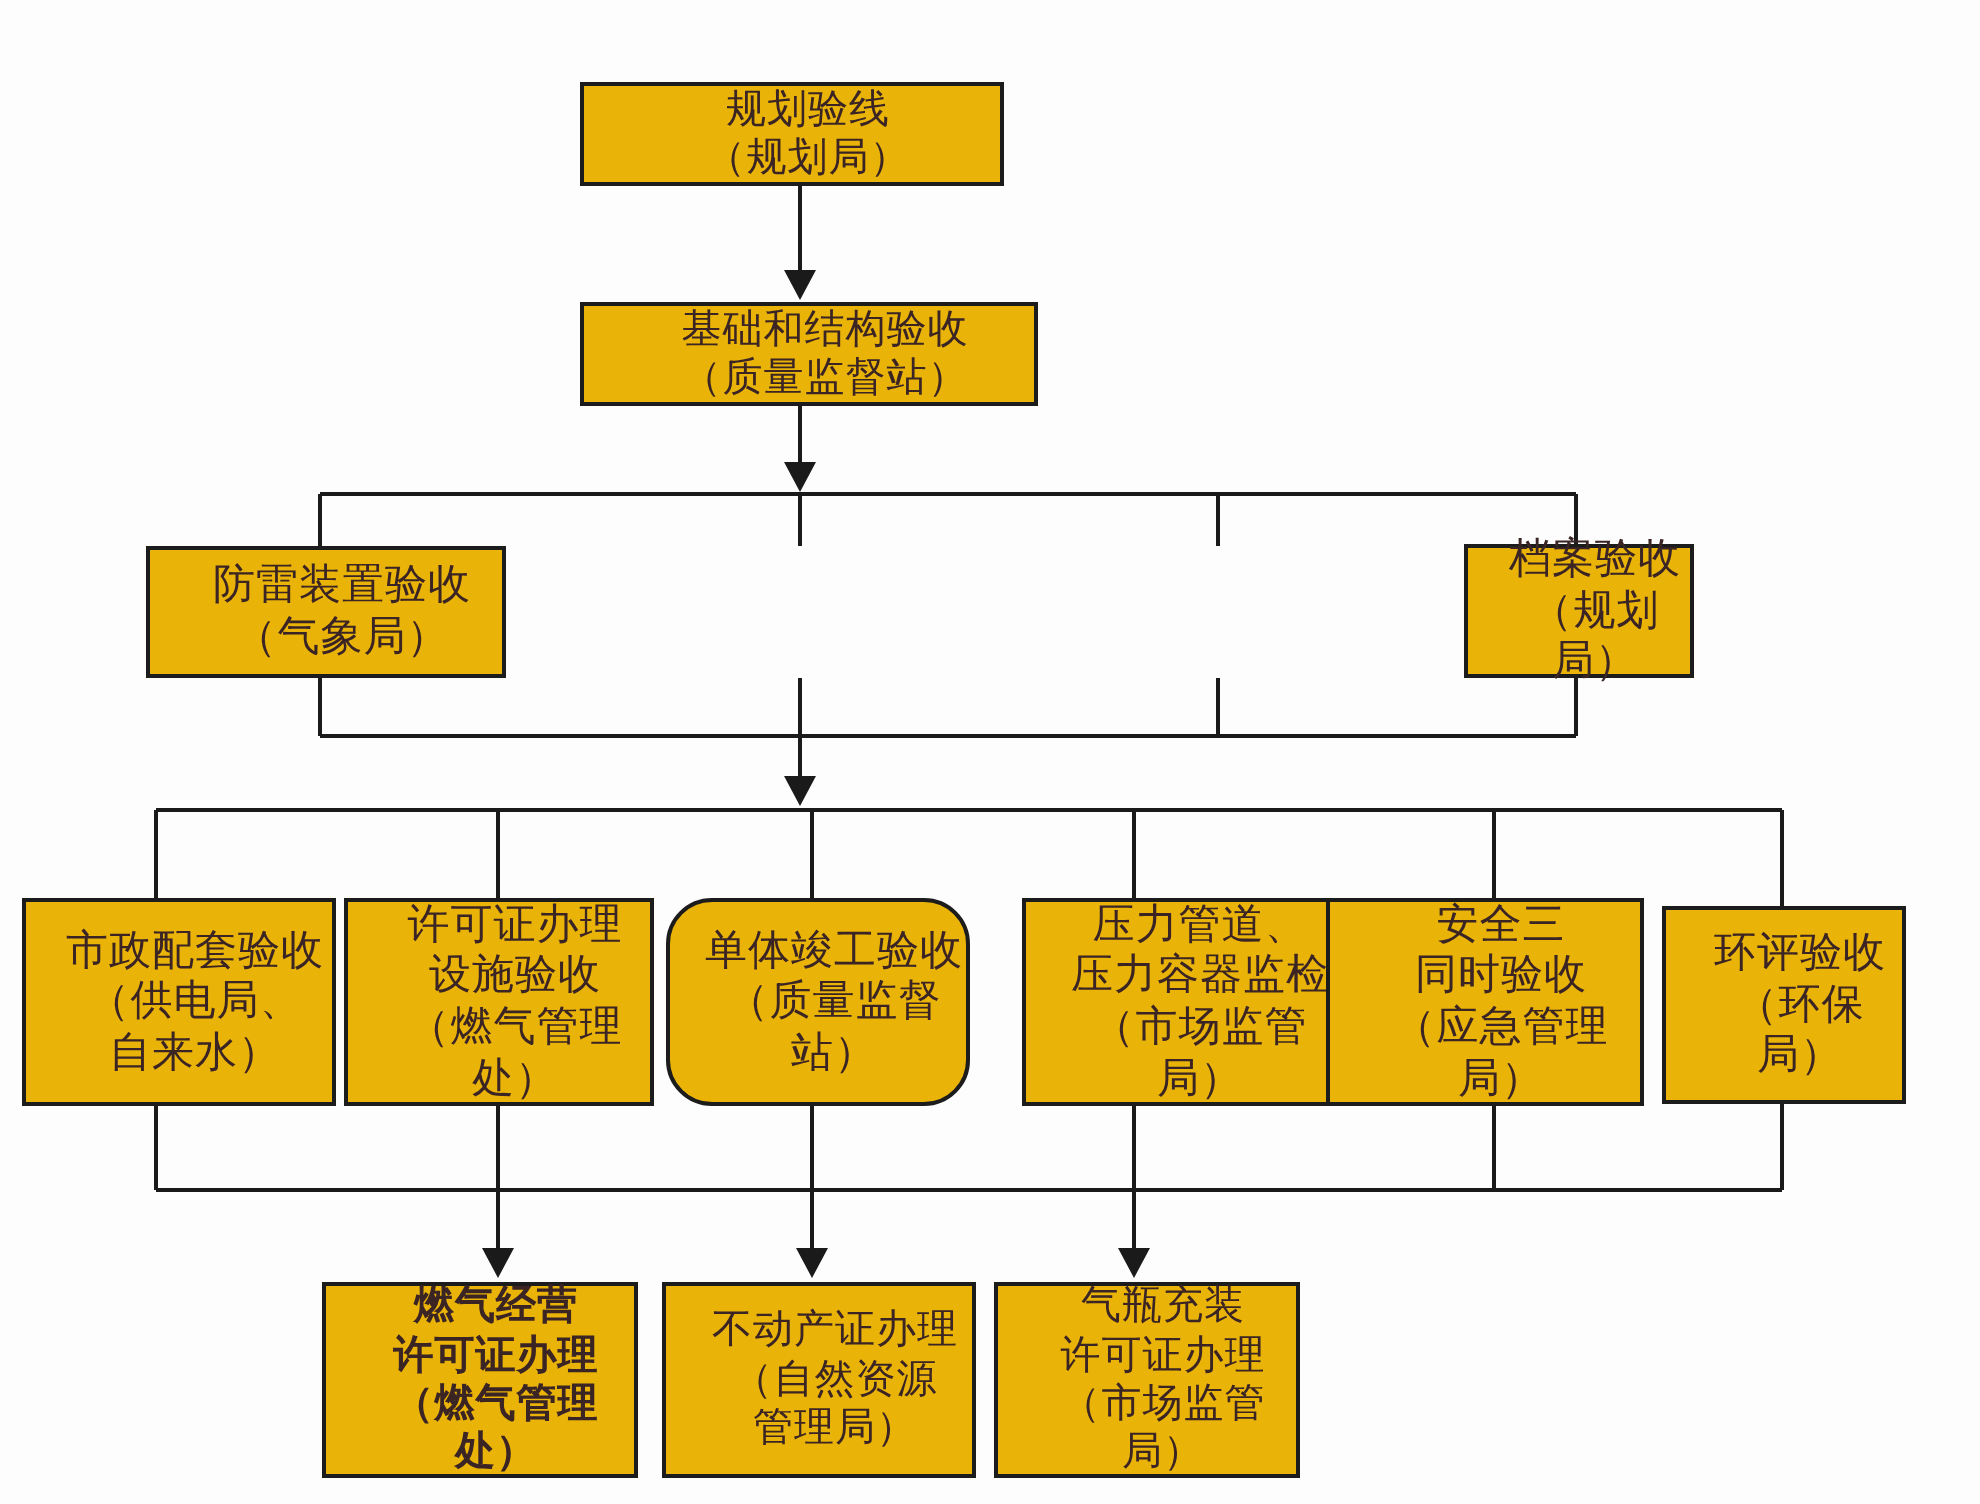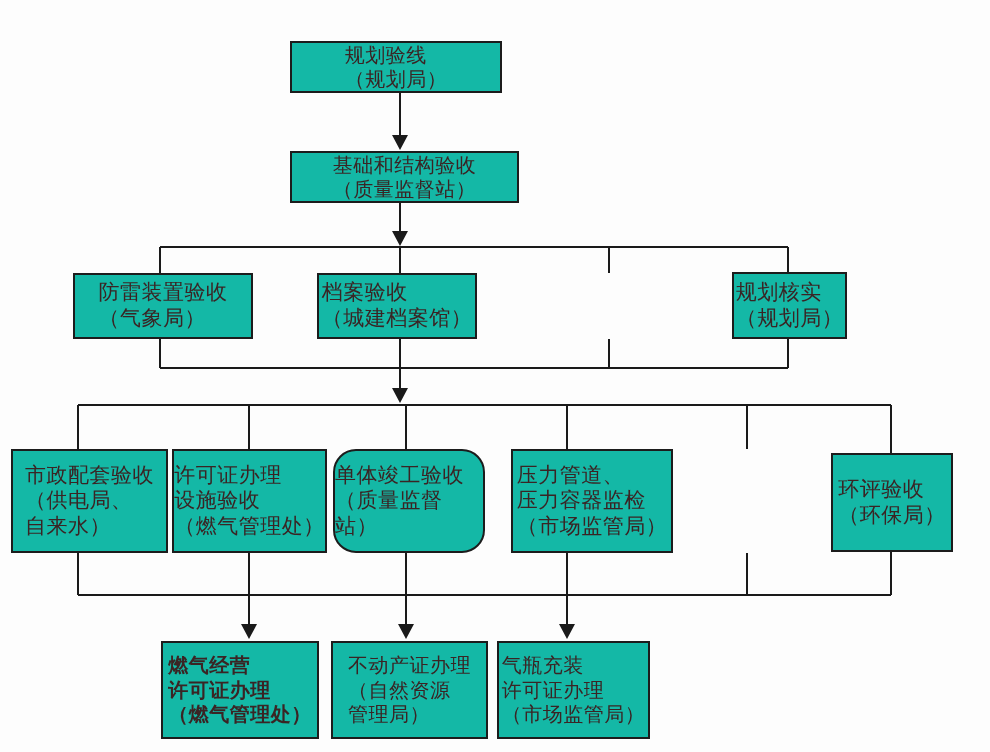--- a/index.html
+++ b/index.html
@@ -9,29 +9,31 @@
     height: 752px;
     background: #fdfdfd;
     font-family: "Liberation Serif", "DejaVu Serif", serif;
     overflow: hidden;
   }
   #wires { position: absolute; left: 0; top: 0; width: 990px; height: 752px; }
   .node {
     position: absolute;
     box-sizing: border-box;
     border: 2px solid #1c1c1c;
-    background: #14b8a6;
+    background: #eab308;
     color: #3a2424;
     display: flex;
     align-items: center;
     justify-content: center;
+    text-align: center;
     white-space: pre-line;
     line-height: 1.22;
     font-size: 21px;
     letter-spacing: 0.5px;
+    padding-left: 16px;
   }
   .node.small { font-size: 20px; }
 </style>
 </head>
 <body>
 
 <div id="canvas">
 
   <svg id="wires" viewBox="0 0 990 752" xmlns="http://www.w3.org/2000/svg">
     <g stroke="#1a1a1a" stroke-width="2" fill="none">
@@ -89,36 +91,37 @@
   </svg>
 
   <div class="node small" style="left:290px; top:41px;  width:212px; height:52px;">规划验线
 （规划局）</div>
 
   <div class="node small" style="left:290px; top:151px; width:229px; height:52px;">基础和结构验收
 （质量监督站）</div>
 
   <div class="node" style="left:73px;  top:273px; width:180px; height:66px;">防雷装置验收
 （气象局）</div>
-  <div class="node" style="left:317px; top:273px; width:160px; height:66px;">档案验收
-（城建档案馆）</div>
-  <div class="node" style="left:732px; top:272px; width:115px; height:67px;">规划核实
+  <div class="node" style="left:732px; top:272px; width:115px; height:67px;">档案验收
 （规划局）</div>
 
   <div class="node" style="left:11px;  top:449px; width:157px; height:104px;">市政配套验收
 （供电局、
 自来水）</div>
   <div class="node" style="left:172px; top:449px; width:155px; height:104px;">许可证办理
 设施验收
 （燃气管理处）</div>
   <div class="node" style="left:333px; top:449px; width:152px; height:104px;border-radius:23px;">单体竣工验收
 （质量监督站）</div>
   <div class="node" style="left:491px; top:449px; width:162px; height:104px;margin-left:20px;">压力管道、
 压力容器监检
 （市场监管局）</div>
+  <div class="node" style="left:663px; top:449px; width:159px; height:104px;">安全三
+同时验收
+（应急管理局）</div>
   <div class="node" style="left:831px; top:453px; width:122px; height:99px;">环评验收
 （环保局）</div>
 
   <div class="node small" style="left:161px; top:641px; width:158px; height:98px;font-weight:bold;">燃气经营
 许可证办理
 （燃气管理处）</div>
   <div class="node small" style="left:331px; top:641px; width:157px; height:98px;">不动产证办理
 （自然资源
 管理局）</div>
   <div class="node small" style="left:497px; top:641px; width:153px; height:98px;">气瓶充装

